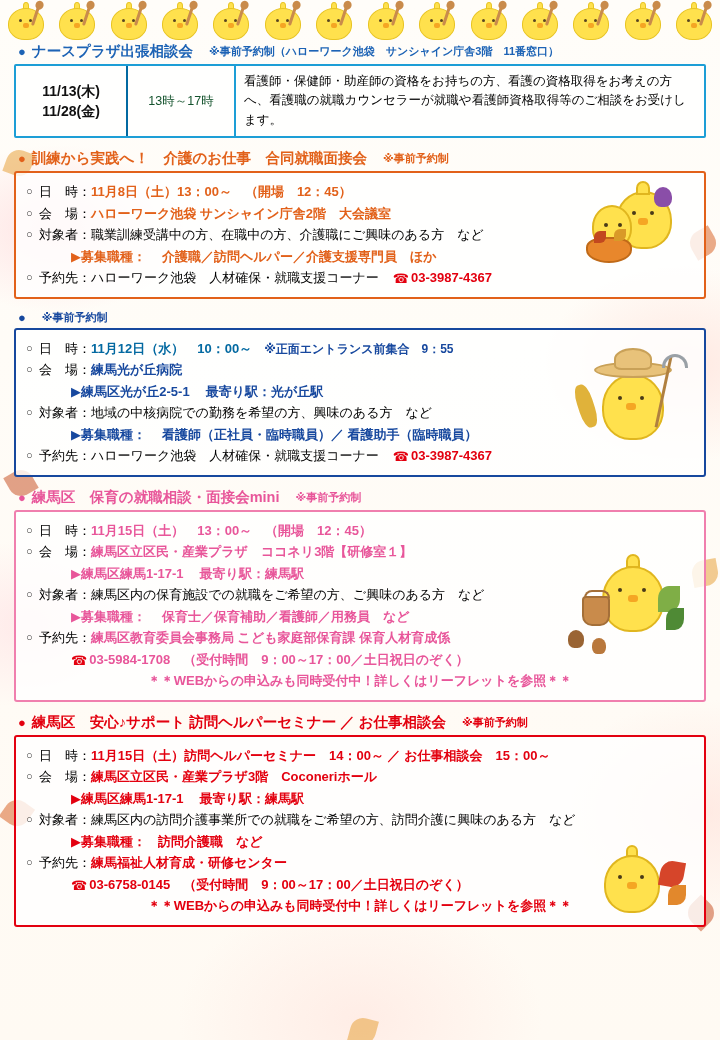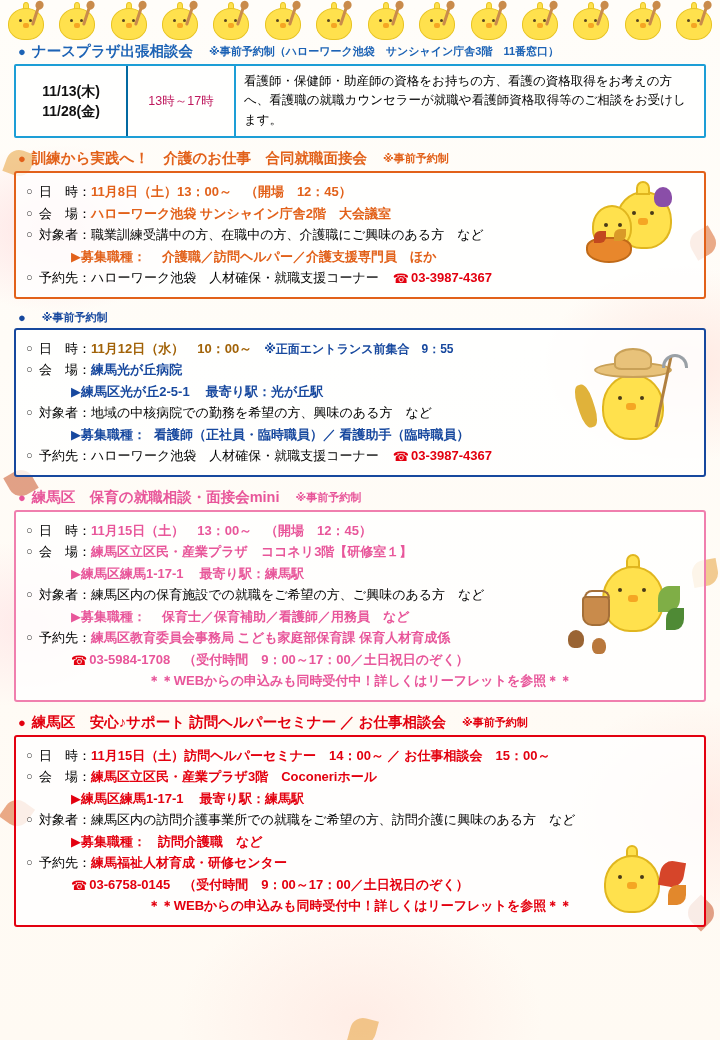--- a/index.html
+++ b/index.html
@@ -96,21 +96,21 @@
 
   .tel {
     display:inline-block; color:#e3000f; font-weight:bold; transform:translateY(1px);
     margin-right:2px;
   }
 
   
   .nurse-table { display:flex; border:2px solid #1d9ed6; background:rgba(255,255,255,.85); border-radius:2px; }
   .nt-cell { padding:6px 6px; display:flex; align-items:center; justify-content:center; text-align:center; }
   .nt-date { flex:0 0 112px; border-right:2px solid #0369a1; font-weight:bold; font-size:14px; color:#111; line-height:1.45; }
-  .nt-time { flex:0 0 108px; border-right:2px solid #1d9ed6; font-size:12.5px; color:#be185d; }
+  .nt-time { flex:0 0 108px; border-right:2px solid #1d9ed6; font-size:12.5px; color:#14532d; }
   .nt-desc { flex:1; font-size:12.5px; line-height:1.55; text-align:left; justify-content:flex-start; padding:6px 8px; }
 
   
   .chick-lg { position:absolute; pointer-events:none; }
 </style>
 </head>
 <body>
 
 <div class="bg-wrap">
   <div class="bg-pink"></div>
@@ -318,37 +318,37 @@
         <div style="position:absolute;left:52px;top:48px;width:4px;height:4px;background:#4a3a18;border-radius:50%;"></div>
         <div style="position:absolute;left:74px;top:48px;width:4px;height:4px;background:#4a3a18;border-radius:50%;"></div>
         <div style="position:absolute;left:60px;top:55px;width:10px;height:7px;background:#f5a623;border-radius:3px;"></div>
         <div style="position:absolute;left:96px;top:8px;width:3px;height:72px;background:#b08040;transform:rotate(12deg);"></div>
         <div style="position:absolute;left:96px;top:6px;width:26px;height:14px;border:3px solid #9aa0a6;border-bottom:none;border-radius:20px 20px 0 0;"></div>
         <div style="position:absolute;left:12px;top:36px;width:16px;height:44px;background:#e0b23a;border-radius:40%;transform:rotate(-18deg);"></div>
       </div>
       <div id="rows-tour">
           <div class="row">
             <span class="circ">○</span>
-            <div class="val"><span>日　時：</span><span style="font-weight: bold; color: #a16207;">11月12日（水）　10：00～</span><span style="margin-left: 12px; font-weight: bold; color: rgb(23, 72, 158); font-size: 12px;">※正面エントランス前集合　9：55</span></div>
+            <div class="val"><span>日　時：</span><span style="font-weight: bold; color: #0369a1;">11月12日（水）　10：00～</span><span style="margin-left: 12px; font-weight: bold; color: rgb(23, 72, 158); font-size: 12px;">※正面エントランス前集合　9：55</span></div>
           </div>
           <div class="row">
             <span class="circ">○</span>
             <div class="val"><span>会　場：</span><span style="font-weight: bold; color: rgb(23, 72, 158);">練馬光が丘病院</span></div>
           </div>
           <div class="row">
             <span class="circ"></span>
             <div class="val" style="padding-left: 32px;"><span style="color: rgb(23, 72, 158); font-weight: bold;">▶練馬区光が丘2-5-1</span><span style="font-weight: bold; color: rgb(23, 72, 158); margin-left: 16px;">最寄り駅：光が丘駅</span></div>
           </div>
           <div class="row">
             <span class="circ">○</span>
             <div class="val"><span>対象者：</span><span>地域の中核病院での勤務を希望の方、興味のある方　など</span></div>
           </div>
           <div class="row">
             <span class="circ"></span>
-            <div class="val" style="padding-left: 32px;"><span style="color: rgb(23, 72, 158); font-weight: bold;">▶募集職種：</span><span style="font-weight: bold; color: rgb(23, 72, 158); margin-left: 8px;">看護師（正社員・臨時職員）／ 看護助手（臨時職員）</span></div>
+            <div class="val" style="padding-left: 32px;"><span style="color: rgb(23, 72, 158); font-weight: bold;">▶募集職種：</span><span style="font-weight: bold; color: rgb(23, 72, 158); margin-left: 16px;">看護師（正社員・臨時職員）／ 看護助手（臨時職員）</span></div>
           </div>
           <div class="row">
             <span class="circ">○</span>
             <div class="val"><span>予約先：</span><span>ハローワーク池袋　人材確保・就職支援コーナー</span><span class="tel" style="margin-left: 14px;">☎</span><span style="color: rgb(227, 0, 15); font-weight: bold;">03-3987-4367</span></div>
           </div>
         </div>
     </div>
   </div>
 
   <div class="section">

